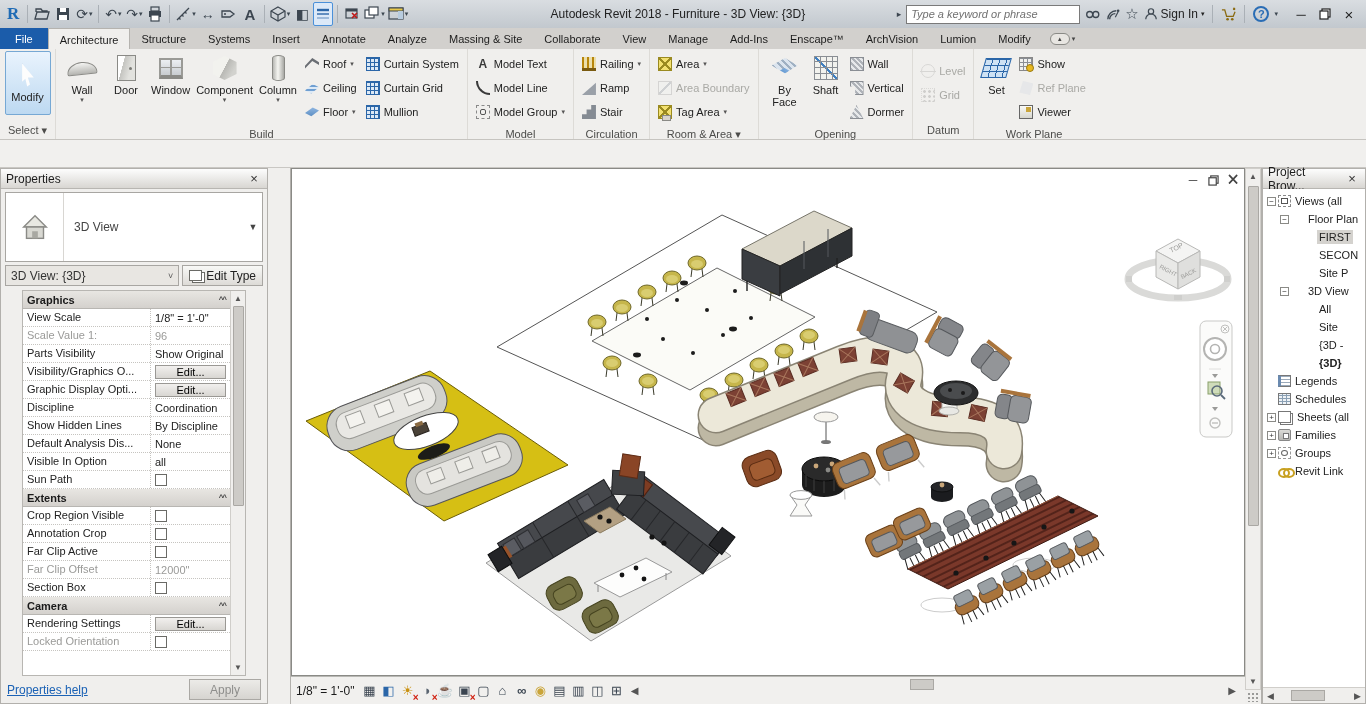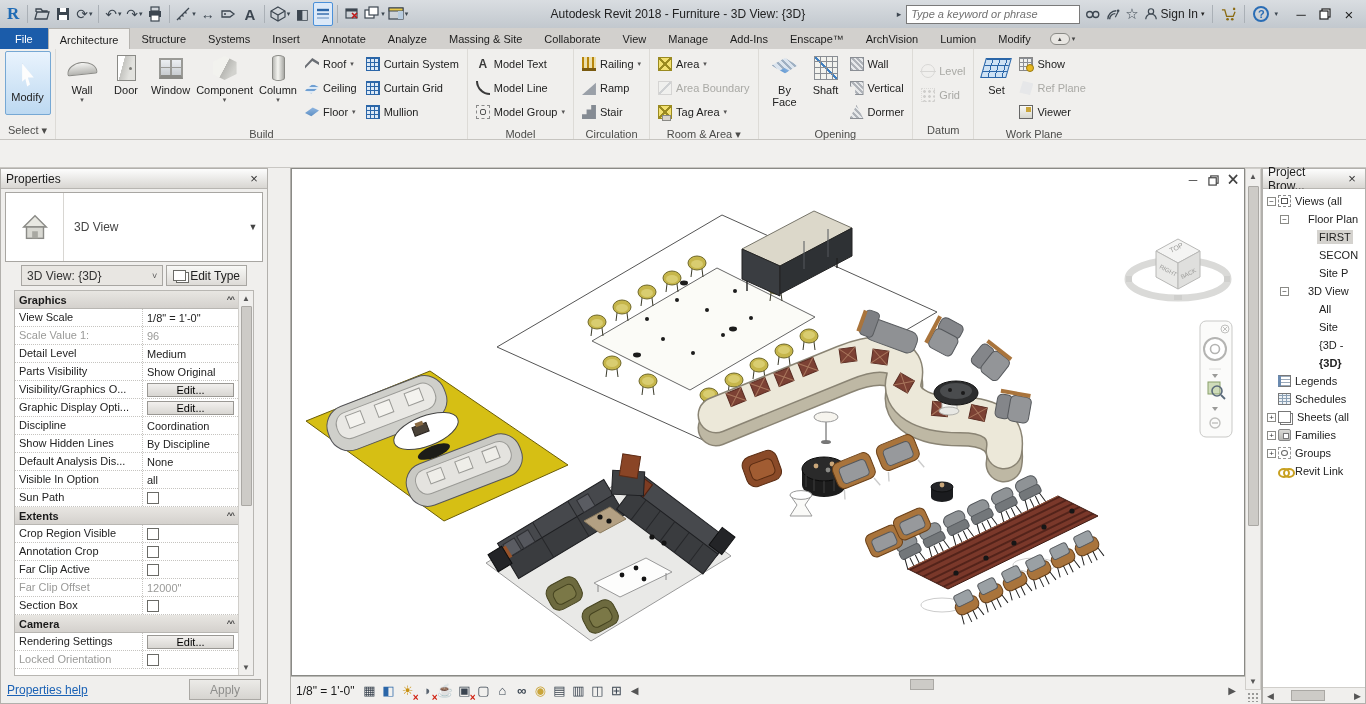--- a/index.html
+++ b/index.html
@@ -99,27 +99,27 @@
 
 
 .pal{position:absolute;background:#f0efed;border:1px solid #b2b0ac;display:flex;flex-direction:column}
 .pal-h{height:20px;background:linear-gradient(#fdfdfd,#d8d6d2);border-bottom:1px solid #b8b6b2;display:flex;align-items:center;padding:0 5px;font-size:12px;color:#1c1c1c}
 .pal-h .x{margin-left:auto;font-size:13px;color:#333;width:16px;text-align:center}
 #properties{left:0;top:168px;width:268px;height:536px}
 .typebox{margin:3px 4px 0;height:70px;background:#fff;border:1px solid #a8a6a2;display:flex;align-items:stretch}
 .typebox .timg{width:58px;border-right:1px solid #d8d6d2;display:flex;align-items:center;justify-content:center}
 .typebox .tname{flex:1;display:flex;align-items:center;padding-left:10px;font-size:12px;color:#444}
 .typebox .tdrop{width:18px;display:flex;align-items:center;justify-content:center;color:#444;font-size:9px}
-.typerow{display:flex;align-items:center;margin:3px 20px;gap:3px}
+.typerow{display:flex;align-items:center;margin:3px 4px;gap:3px}
 .combo{flex:1;height:21px;background:#e8e6e2;border:1px solid #a8a6a2;display:flex;align-items:center;padding:0 5px;font-size:12px;color:#333}
 .combo .cv{flex:1}
 .combo .chev{font-size:9px;color:#555}
 .edittype{height:21px;background:linear-gradient(#f8f8f6,#dddbd7);border:1px solid #a8a6a2;display:flex;align-items:center;gap:4px;padding:0 6px;font-size:12px;color:#222}
 .et-icon{width:13px;height:11px;border:1px solid #6a6a66;background:#fff;box-shadow:3px 2px 0 -1px #fff,3px 2px 0 0 #6a6a66}
-.pgrid{position:relative;flex:1;margin:1px 13px 0;background:#fff;border:1px solid #b8b6b2;overflow:hidden}
+.pgrid{position:relative;flex:1;margin:1px 21px 0;background:#fff;border:1px solid #b8b6b2;overflow:hidden}
 .pgrid-inner{position:absolute;left:0;top:0;right:15px;bottom:0;overflow:hidden}
 .psec-h{height:18px;background:linear-gradient(#e8e6e2,#d4d1cd);border-bottom:1px solid #b8b6b2;display:flex;align-items:center;padding:0 4px;font-weight:bold;color:#1a1a1a}
 .psec-h .chev2{margin-left:auto;font-size:8px;letter-spacing:-1px;color:#444}
 .prow{height:18px;display:flex;border-bottom:1px dotted #c6c4c0;align-items:stretch}
 .plabel{width:128px;padding:2px 4px;border-right:1px dotted #c6c4c0;white-space:nowrap;overflow:hidden}
 .pval{flex:1;display:flex;align-items:center;padding:0 4px;position:relative}
 .pv-btn{display:none;width:100%;height:14px;background:linear-gradient(#f2f0ee,#d8d6d2);border:1px solid #9a9894;font-size:11px;font-family:"Liberation Sans",sans-serif}
 .pv-cb{display:none;width:12px;height:12px;border:1px solid #6a6a66;background:#fff}
 .prow[data-kind="button"] .pv-btn{display:block}
 .prow[data-kind="checkbox"] .pv-cb{display:inline-block}
@@ -663,27 +663,20 @@
                 </div>
 
                 <div class="prow disabled">
                   <span class="plabel">Scale Value    1:</span>
                   <span class="pval">
                     <span class="pv-text">96</span>
 
                   </span>
                 </div>
 
-                <div class="prow">
-                  <span class="plabel">Detail Level</span>
-                  <span class="pval">
-                    <span class="pv-text">Medium</span>
-
-                  </span>
-                </div>
 
                 <div class="prow">
                   <span class="plabel">Parts Visibility</span>
                   <span class="pval">
                     <span class="pv-text">Show Original</span>
 
                   </span>
                 </div>
 
                 <div class="prow" data-kind="button">

